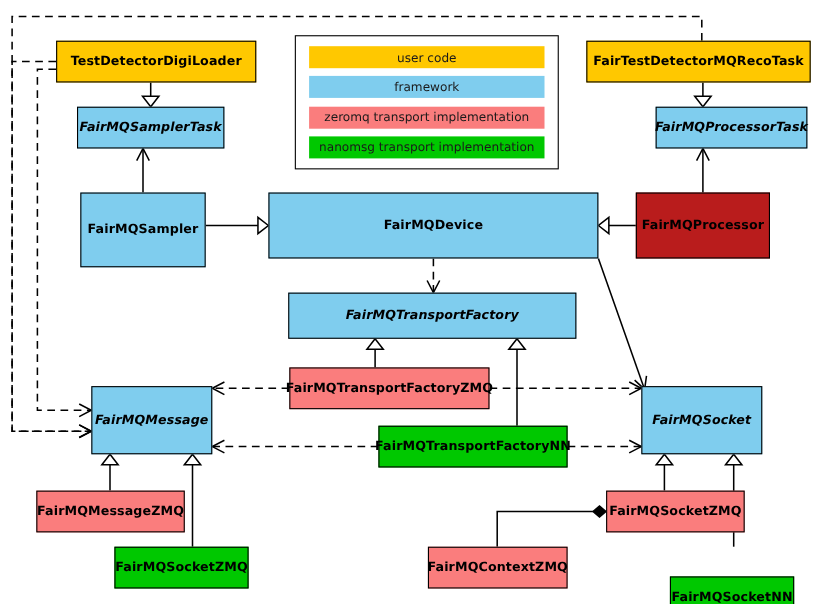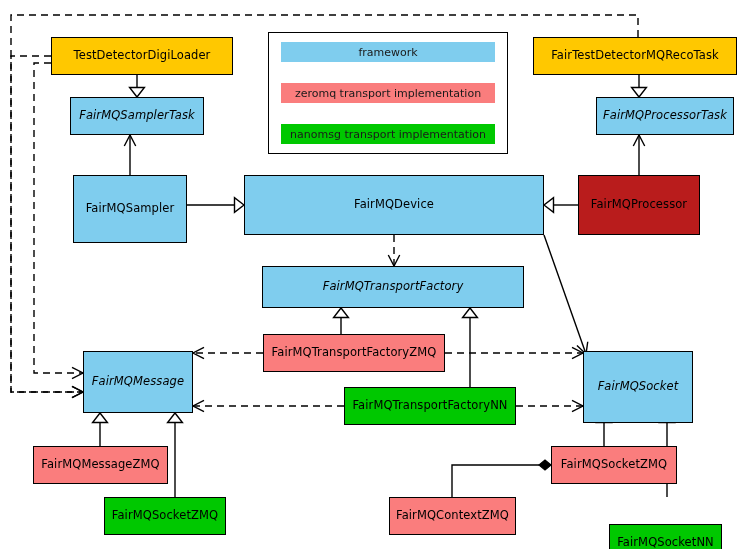--- a/index.html
+++ b/index.html
@@ -28,21 +28,21 @@
   }
   .node {
     position: absolute;
     box-sizing: border-box;
     border: 1.4px solid #000000;
     display: flex;
     align-items: center;
     justify-content: center;
     text-align: right;
     font-size: 11.5px;
-    font-weight: normal;
+    font-weight: bold;
     color: #000000;
     line-height: 1.15;
     letter-spacing: 0.1px;
     z-index: 5;
   }
   .node.abstract {
     font-style: italic;
   }
   .legend-box {
     position: absolute;
@@ -233,41 +233,44 @@
       </div>
       <div class="node" style="left: 263px; top: 334px; width: 182px; height: 38px; background: rgb(250, 125, 125);">
         <span>FairMQTransportFactoryZMQ</span>
       </div>
       <div class="node" style="left: 344px; top: 387px; width: 172px; height: 38px; background: rgb(0, 200, 0);">
         <span>FairMQTransportFactoryNN</span>
       </div>
       <div class="node abstract" style="left: 83px; top: 351px; width: 110px; height: 62px; background: rgb(127, 205, 238);">
         <span>FairMQMessage</span>
       </div>
-      <div class="node abstract" style="left: 583px; top: 351px; width: 110px; height: 72px; background: rgb(127, 205, 238);">
+      <div class="node abstract" style="left: 583px; top: 351px; width: 110px; height: 62px; background: rgb(127, 205, 238);">
         <span>FairMQSocket</span>
       </div>
       <div class="node" style="left: 33px; top: 446px; width: 135px; height: 38px; background: rgb(250, 125, 125);">
         <span>FairMQMessageZMQ</span>
       </div>
       <div class="node" style="left: 104px; top: 497px; width: 122px; height: 38px; background: rgb(0, 200, 0);">
         <span>FairMQSocketZMQ</span>
       </div>
       <div class="node" style="left: 551px; top: 446px; width: 126px; height: 38px; background: rgb(250, 125, 125);">
         <span>FairMQSocketZMQ</span>
       </div>
       <div class="node" style="left: 609px; top: 524px; width: 113px; height: 38px; background: rgb(0, 200, 0);">
         <span>FairMQSocketNN</span>
       </div>
       <div class="node" style="left: 389px; top: 497px; width: 127px; height: 38px; background: rgb(250, 125, 125);">
         <span>FairMQContextZMQ</span>
       </div>
     </div>
 
   <div class="legend-box" id="legend" style="left:268px; top:32px; width:240px; height:122px;">
+      <div class="legend-row" style="background: rgb(255, 200, 0);">
+        <span>user code</span>
+      </div>
       <div class="legend-row" style="background: rgb(127, 205, 238);">
         <span>framework</span>
       </div>
       <div class="legend-row" style="background: rgb(250, 125, 125);">
         <span>zeromq transport implementation</span>
       </div>
       <div class="legend-row" style="background: rgb(0, 200, 0);">
         <span>nanomsg transport implementation</span>
       </div>
     </div>

